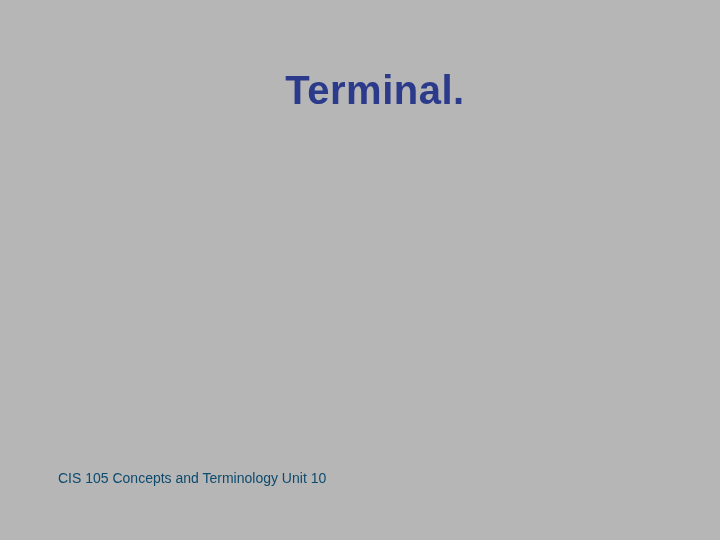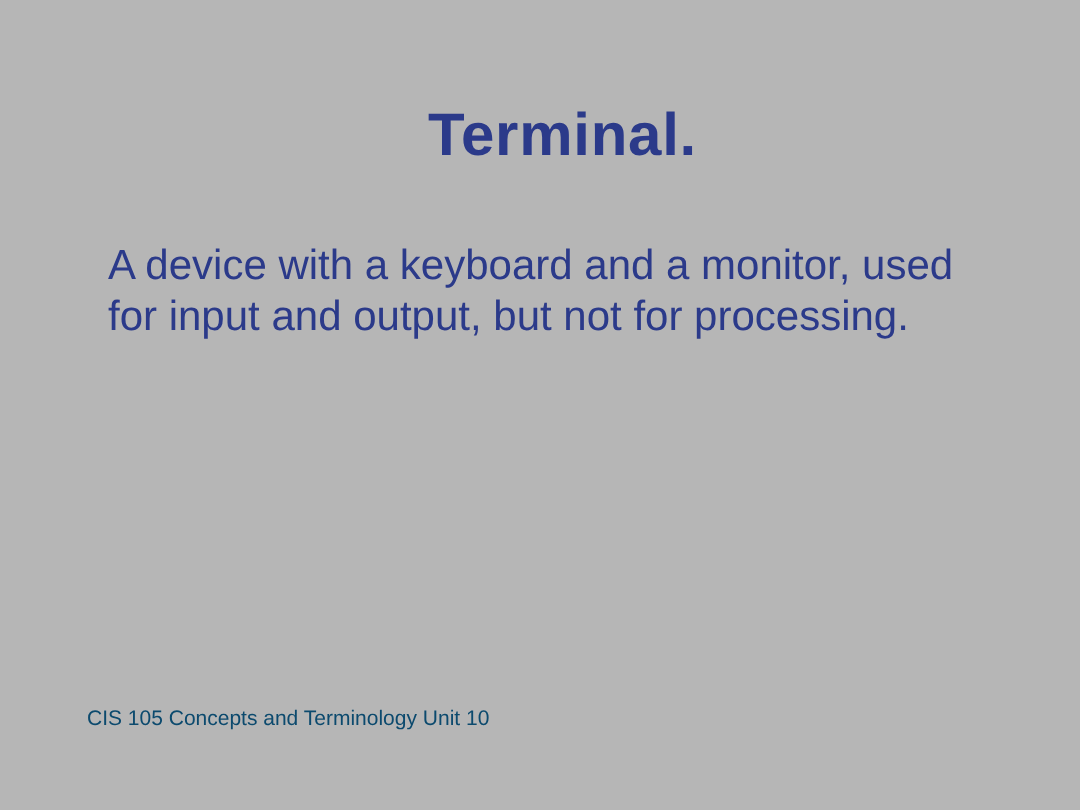--- a/index.html
+++ b/index.html
@@ -47,16 +47,15 @@
     color: #0c4a6e;
     font-weight: 400;
   }
 </style>
 </head>
 <body>
 
 <div class="slide">
   <div class="title">Terminal.</div>
 
-  <div class="body">A device with a keyboard and a monitor, used for input and output, but not for processing.</div>
 
   <div class="footer">CIS 105 Concepts and Terminology  Unit 10</div>
 </div>
 
 </body></html>

